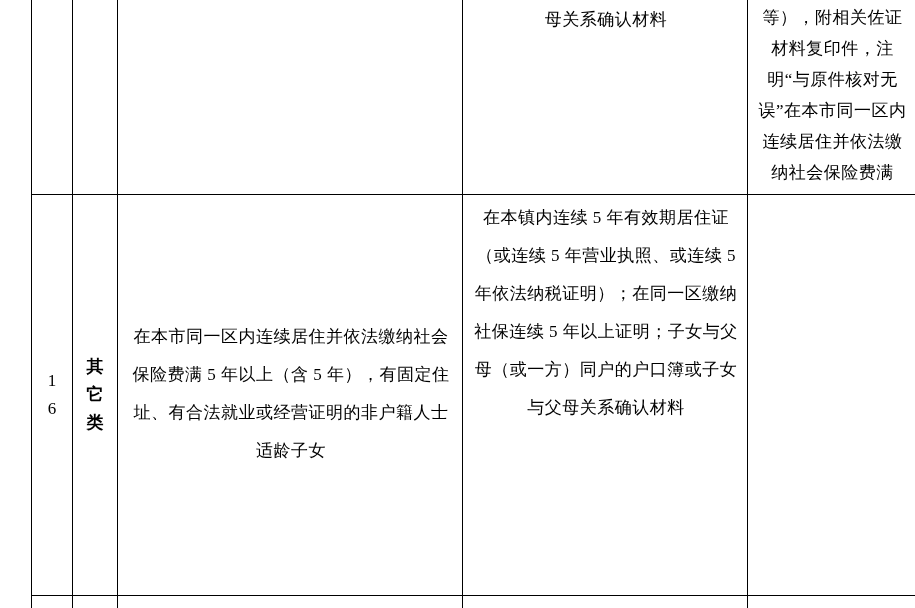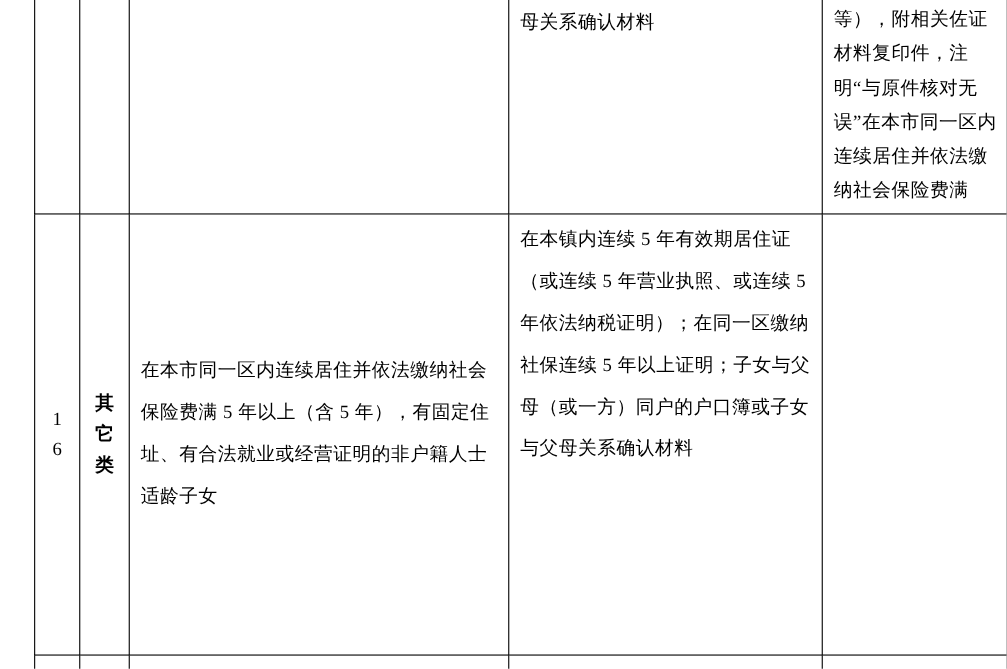--- a/index.html
+++ b/index.html
@@ -42,20 +42,21 @@
   .col-cond  { width: 345px; }
   .col-mat   { width: 285px; }
   .col-note  { width: 168px; }
 
   .cell-inner {
     padding: 4px 8px 6px 10px;
     font-size: 17px;
     line-height: 38px;
     letter-spacing: 0.5px;
     word-break: break-all;
+    text-align: center;
   }
 
   .cell-inner.tight {
     line-height: 31px;
   }
 
   
   .vert {
     display: flex;
     flex-direction: column;

